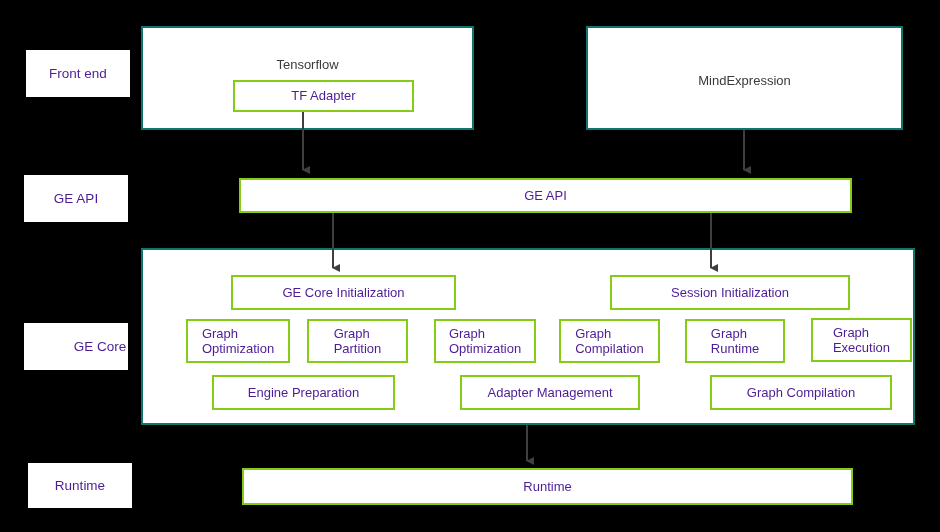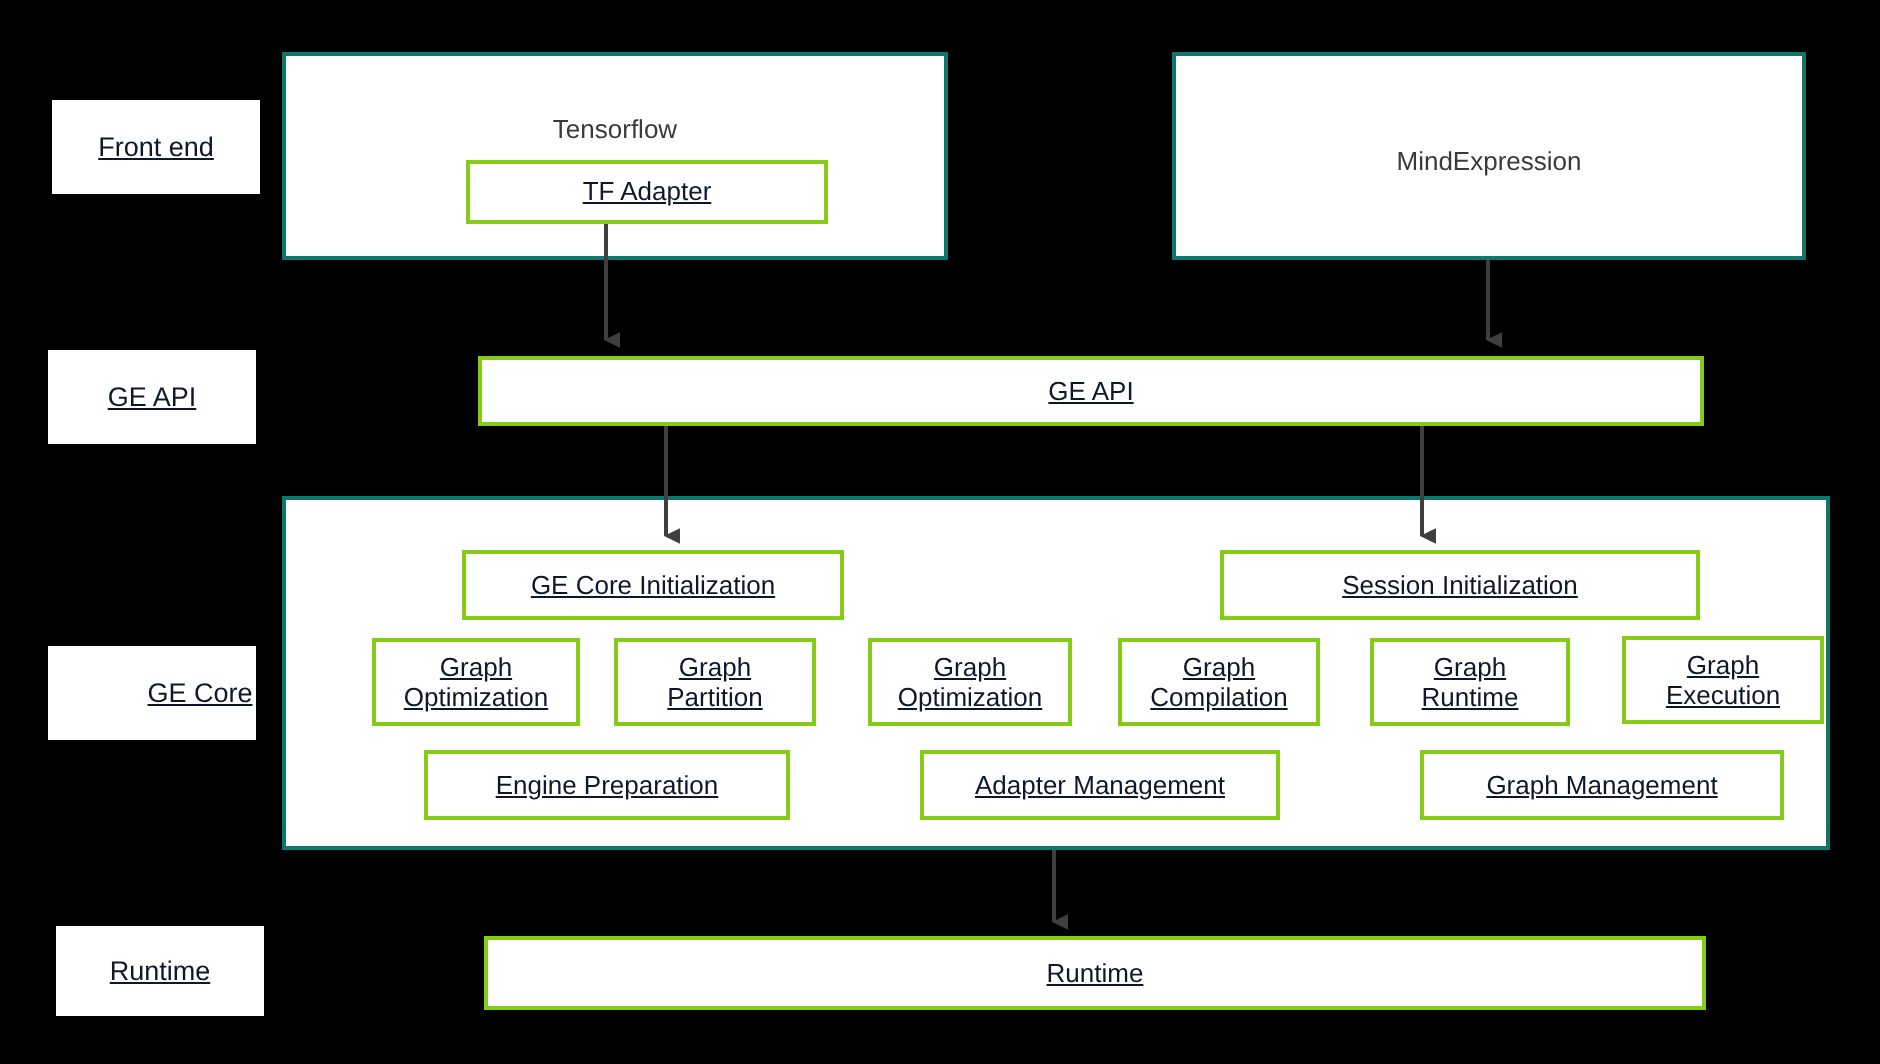--- a/index.html
+++ b/index.html
@@ -9,29 +9,28 @@
     background:#000000;
     font-family:"Liberation Sans", sans-serif;
     overflow:hidden;
     position:relative;
   }
   #canvas{position:absolute;left:0;top:0;width:940px;height:532px;}
 
   .box{
     position:absolute;
     background:#ffffff;
-    color:#0f172a;
+    color:#4c1d95;
     display:flex;
     align-items:center;
     justify-content:center;
-    text-align:center;
+    text-align:left;
     line-height:1.18;
     box-sizing:border-box;
     font-size:13px;
-    text-decoration:underline;
   }
   
   .tier-label{border:none;font-size:13.5px;}
 
   
   .outlined{border:2px solid #84cc16;margin-left:20px;}
 
   .container-box{
     position:absolute;
     background:#ffffff;
@@ -82,21 +81,21 @@
   <div class="container-box" style="left:586px;top:26px;width:317px;height:104px;">
     <div class="label-top" style="top:45px;">MindExpression</div>
   </div>
 
   <div class="box outlined" style="left:219px;top:178px;width:613px;height:35px;">
     <span>GE API</span>
   </div>
 
   <div class="container-box" style="left:141px;top:248px;width:774px;height:177px;"></div>
 
-  <div class="box outlined" style="left:211px;top:275px;width:191px;height:35px;">
+  <div class="box outlined" style="left:211px;top:275px;width:225px;height:35px;">
     <span>GE Core Initialization</span>
   </div>
   <div class="box outlined" style="left:590px;top:275px;width:240px;height:35px;">
     <span>Session Initialization</span>
   </div>
 
   <div class="box outlined" style="left:166px;top:319px;width:104px;height:44px;">
     <span><span>Graph</span><br><span>Optimization</span></span>
   </div>
   <div class="box outlined" style="left:287px;top:319px;width:101px;height:44px;">
@@ -115,21 +114,21 @@
     <span><span>Graph</span><br><span>Execution</span></span>
   </div>
 
   <div class="box outlined" style="left:192px;top:375px;width:183px;height:35px;">
     <span>Engine Preparation</span>
   </div>
   <div class="box outlined" style="left:440px;top:375px;width:180px;height:35px;">
     <span>Adapter Management</span>
   </div>
   <div class="box outlined" style="left:690px;top:375px;width:182px;height:35px;">
-    <span>Graph Management</span>
+    <span>Graph Compilation</span>
   </div>
 
   <div class="box outlined" style="left:222px;top:468px;width:611px;height:37px;">
     <span>Runtime</span>
   </div>
 
   <svg class="links" viewBox="0 0 940 532">
     <defs>
       <marker id="ah" markerWidth="9" markerHeight="9" refX="4.5" refY="7.4" orient="auto" markerUnits="userSpaceOnUse">
         <path d="M0.6,0.4 L4.5,8.4 L8.4,0.4 Z" fill="#3f3f3f"></path>

